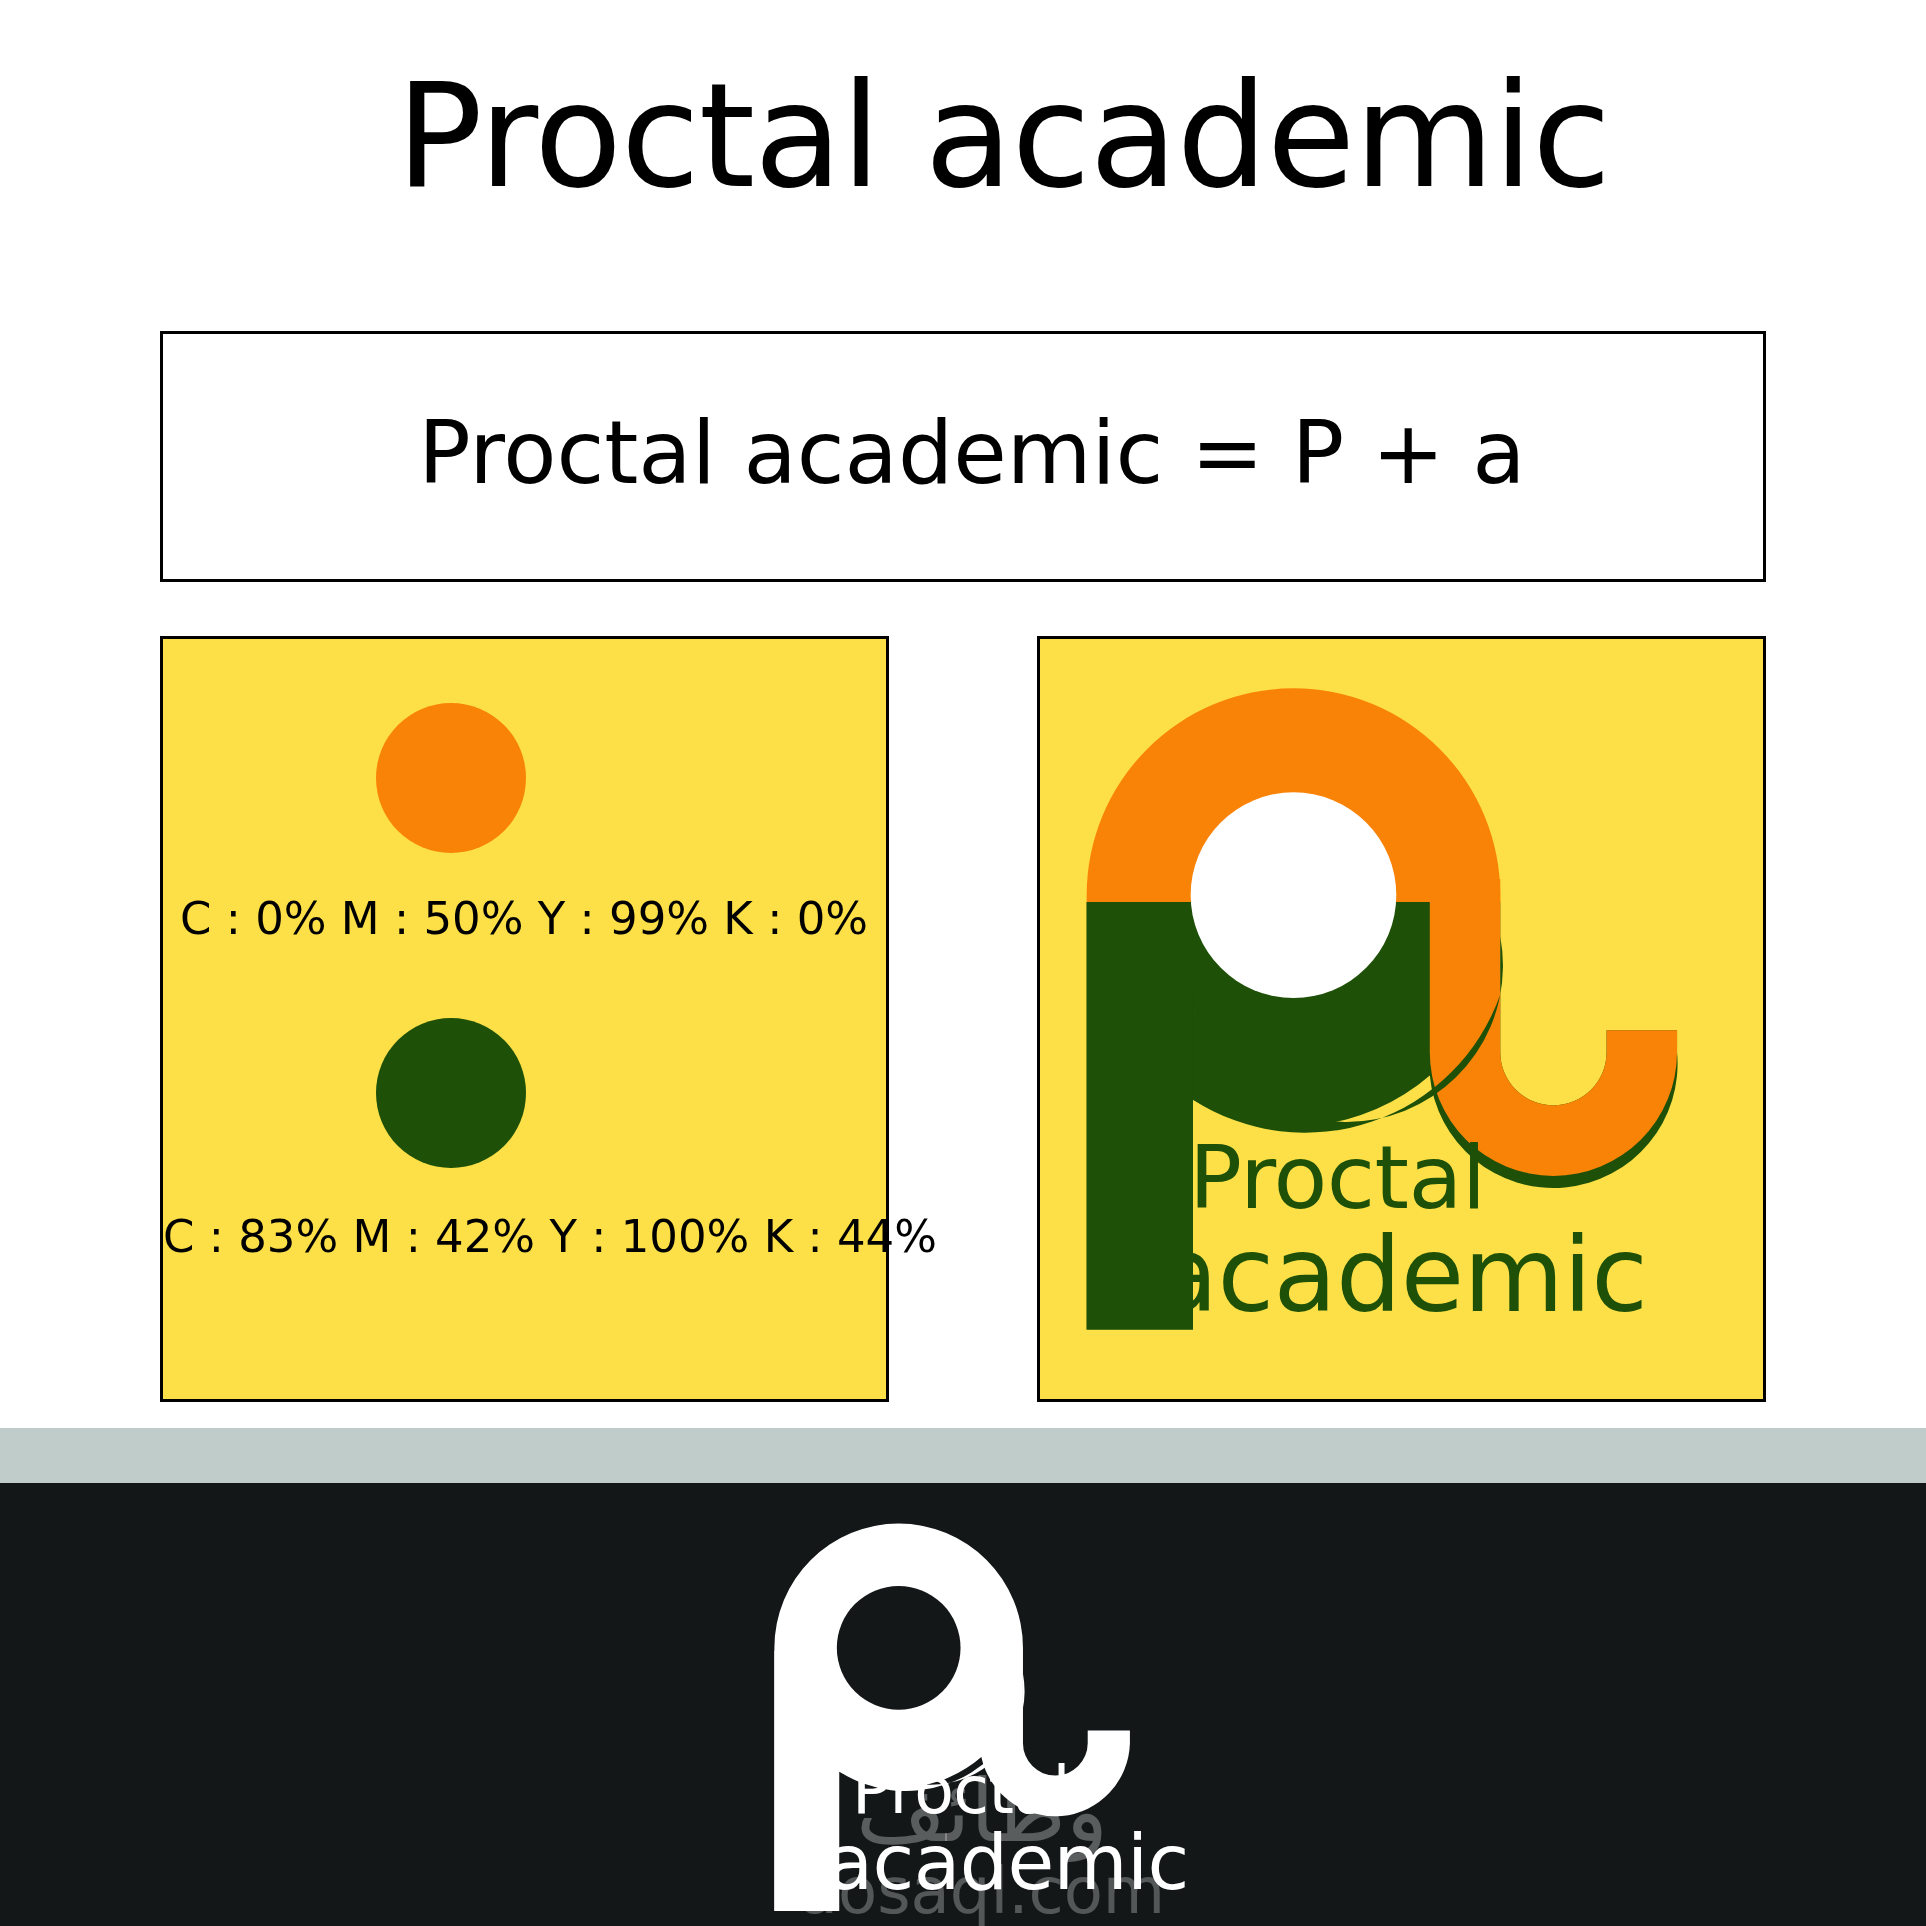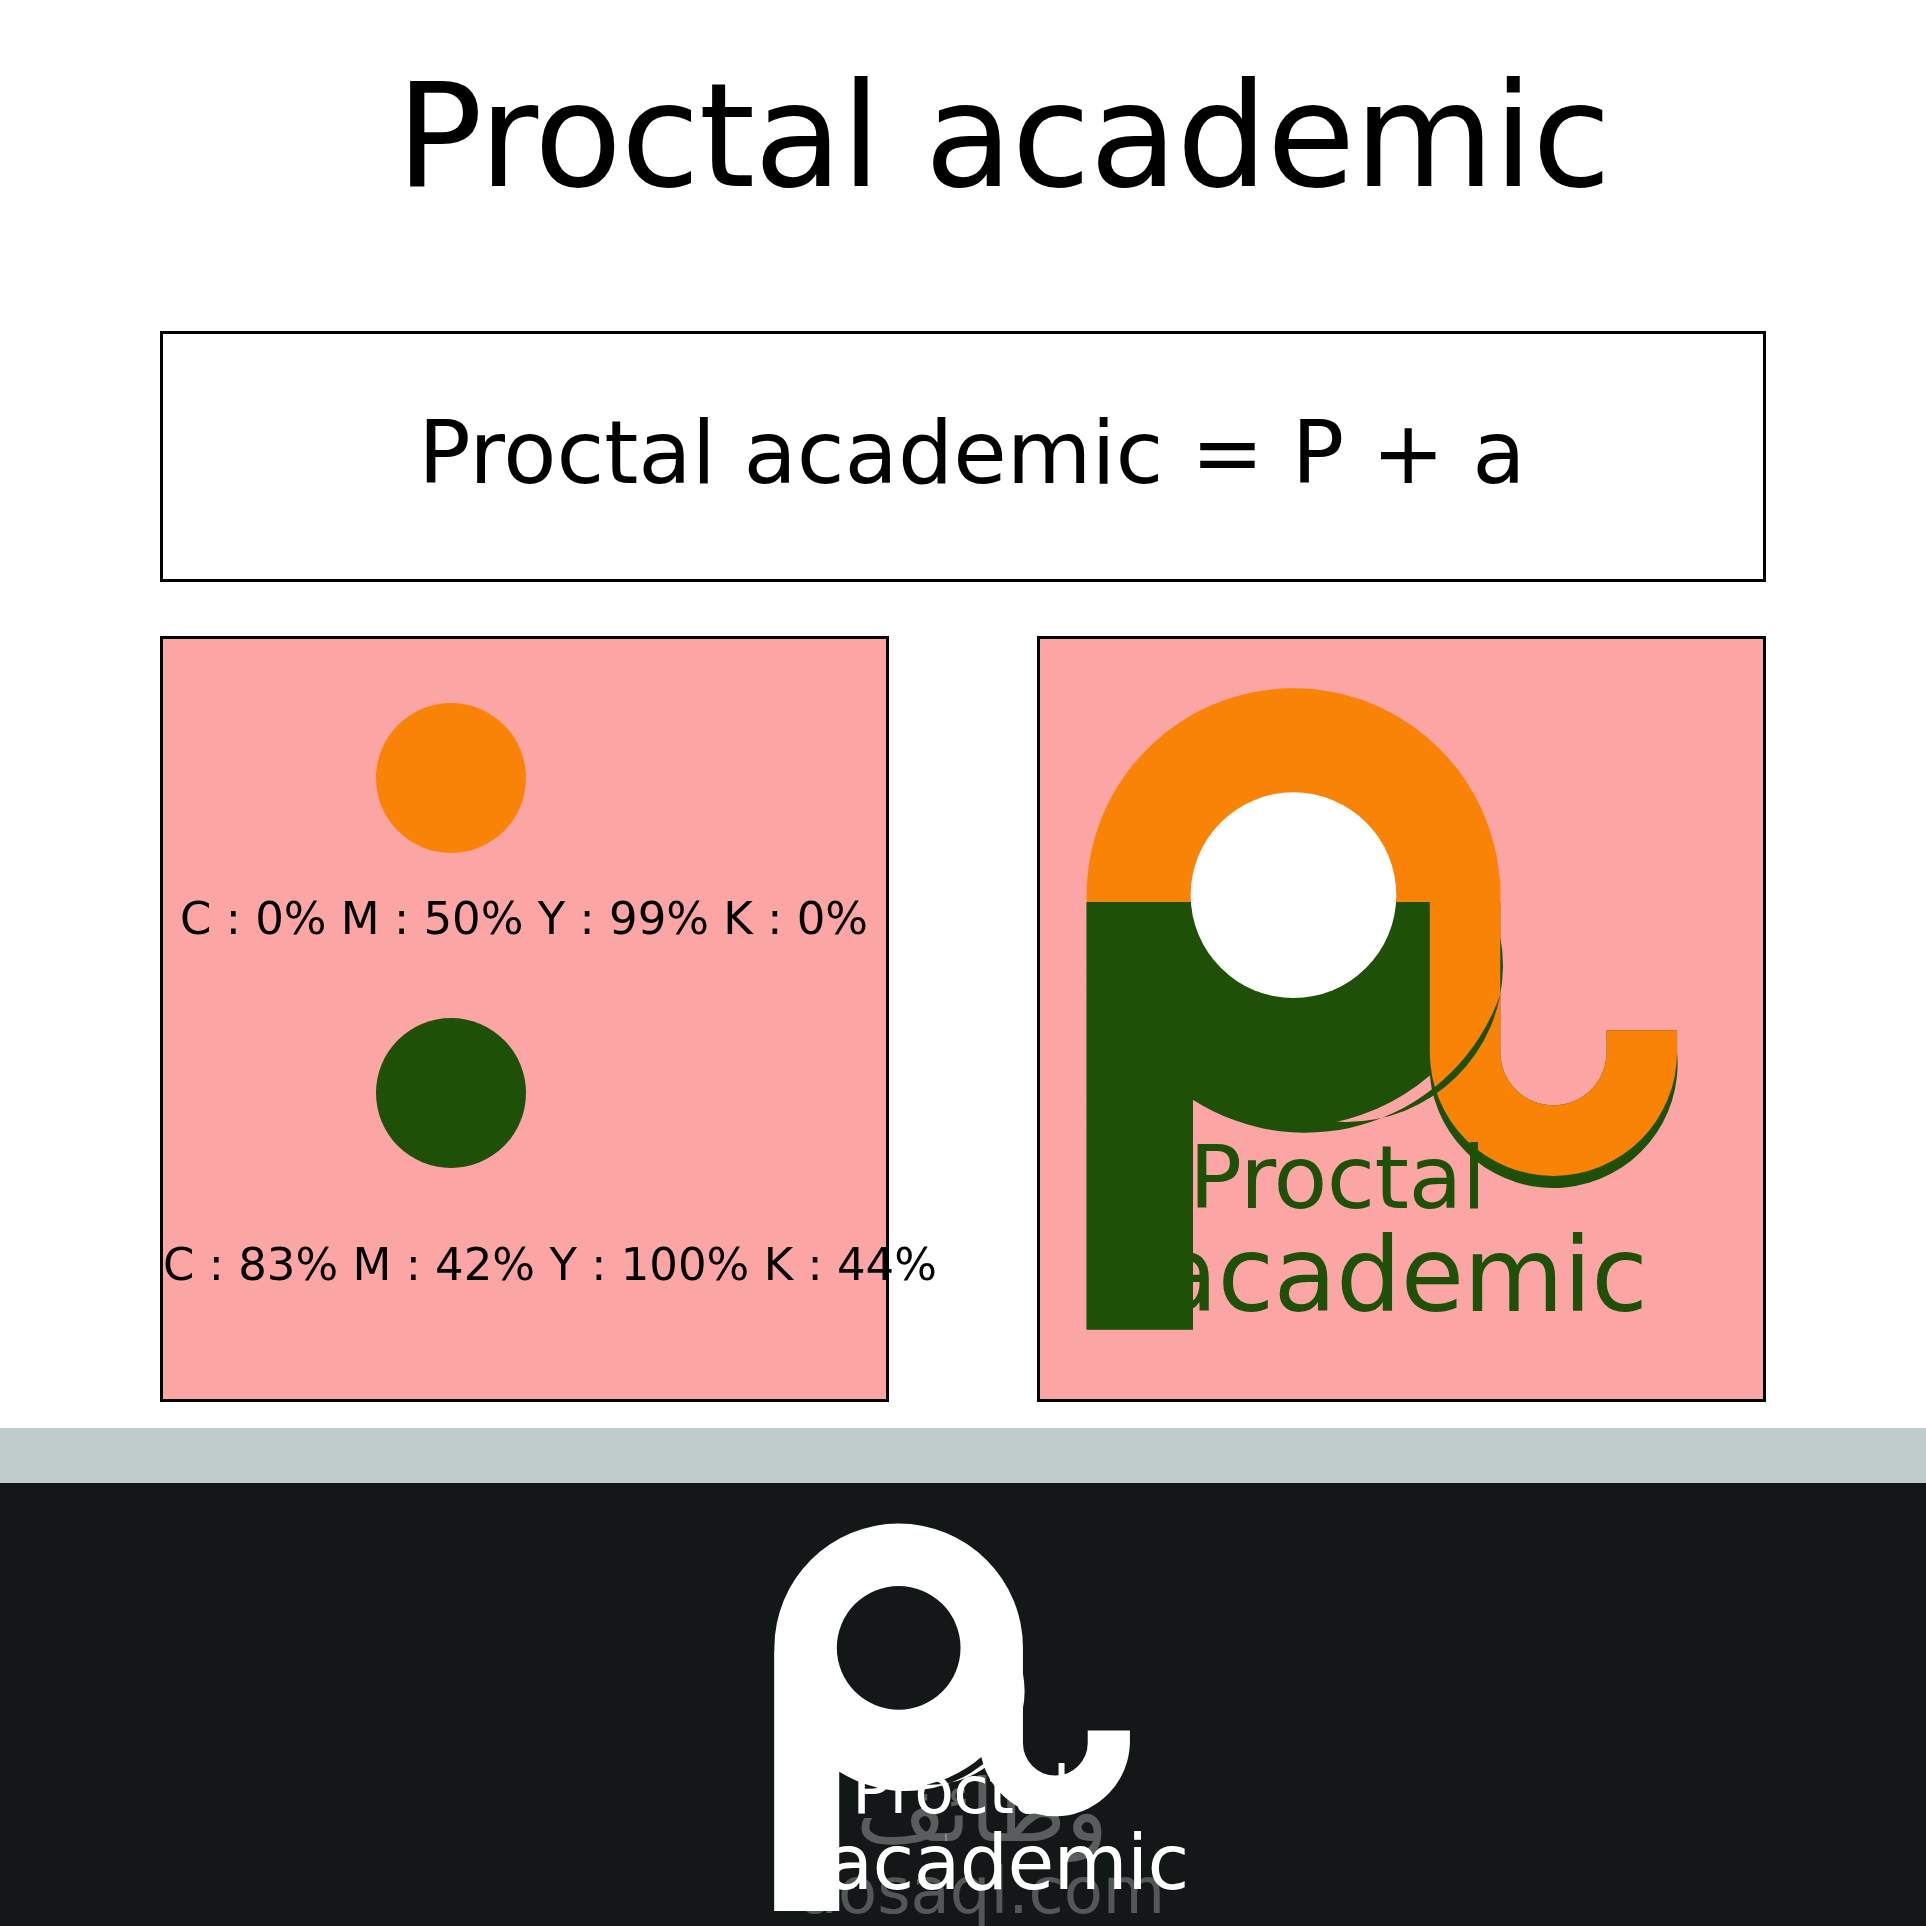--- a/index.html
+++ b/index.html
@@ -56,21 +56,21 @@
     color: #000000;
     line-height: 1;
     white-space: nowrap;
     transform: translateY(-3.5px);
   }
 
   
   .panel {
     position: absolute;
     border: 3.5px solid #000000;
-    background: #fca5a5;
+    background: #fde047;
   }
   .panel-colors {
     left: 160px;
     top: 636px;
     width: 729px;
     height: 766px;
   }
   .panel-logo {
     left: 1037px;
     top: 636px;
@@ -104,21 +104,21 @@
     width: 722px;
     text-align: center;
     font-family: "DejaVu Sans", sans-serif;
     font-size: 45px;
     font-weight: 400;
     color: #000000;
     white-space: nowrap;
     line-height: 1;
   }
   .cmyk-orange { top: 257px; }
-  .cmyk-green  { top: 575px; margin-top: 28px; }
+  .cmyk-green  { top: 575px; }
 
   
   .logo-mark-wrap {
     position: absolute;
     left: 29px;
     top: 32px;
     width: 665px;
     height: 699px;
   }
   .logo-mark-wrap svg { display: block; width: 100%; height: 100%; }

